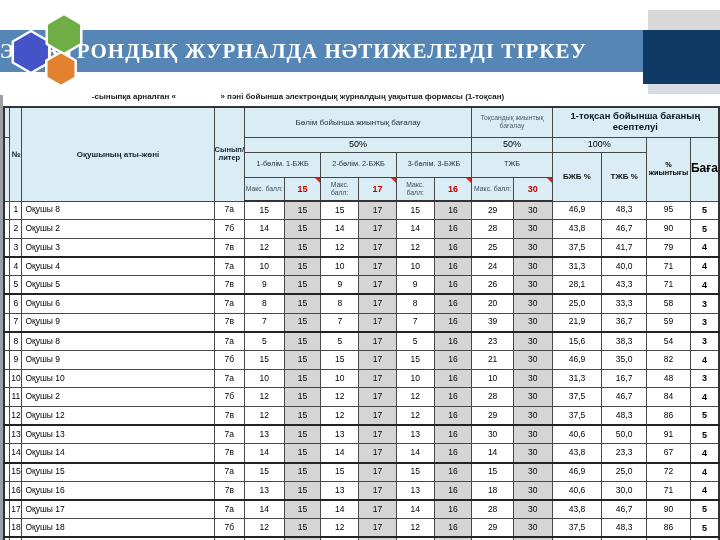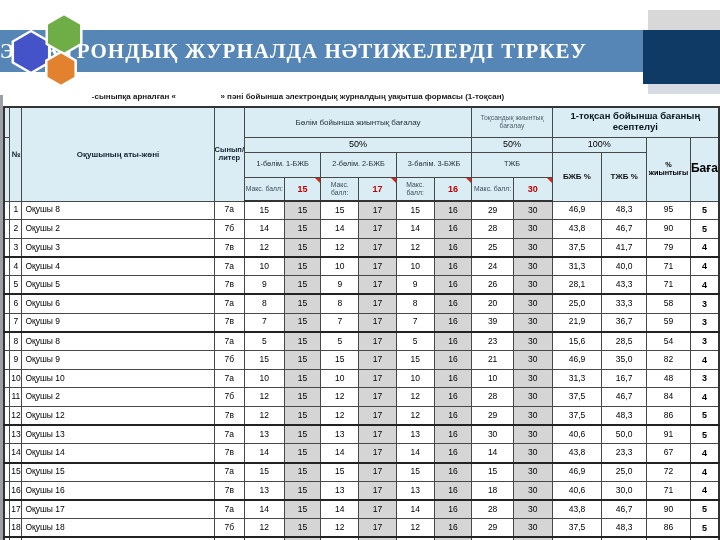--- a/index.html
+++ b/index.html
@@ -262,21 +262,21 @@
           <td class="c-class">7а</td>
           <td class="c-score vthick">5</td>
           <td class="c-max">15</td>
           <td class="c-score">5</td>
           <td class="c-max">17</td>
           <td class="c-score">5</td>
           <td class="c-max">16</td>
           <td class="c-score vthick">23</td>
           <td class="c-max">30</td>
           <td class="c-pct vthick">15,6</td>
-          <td class="c-pct">28,5</td>
+          <td class="c-pct">38,3</td>
           <td class="c-pct">54</td>
           <td class="c-grade">3</td>
         </tr>
         <tr class="brow">
           <td class="c-sliver"></td>
           <td class="c-no">9</td>
           <td class="c-name vthick">Оқушы 9</td>
           <td class="c-class">7б</td>
           <td class="c-score vthick">15</td>
           <td class="c-max">15</td>

